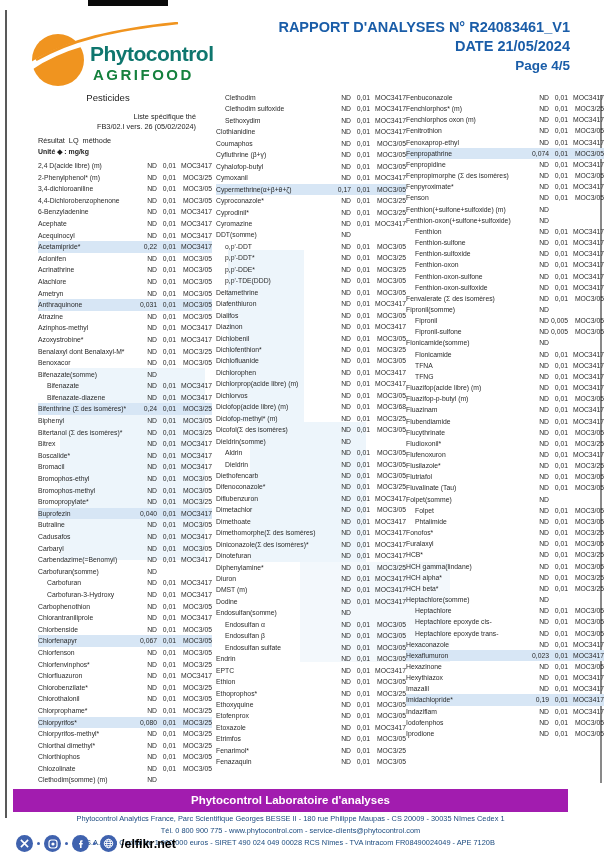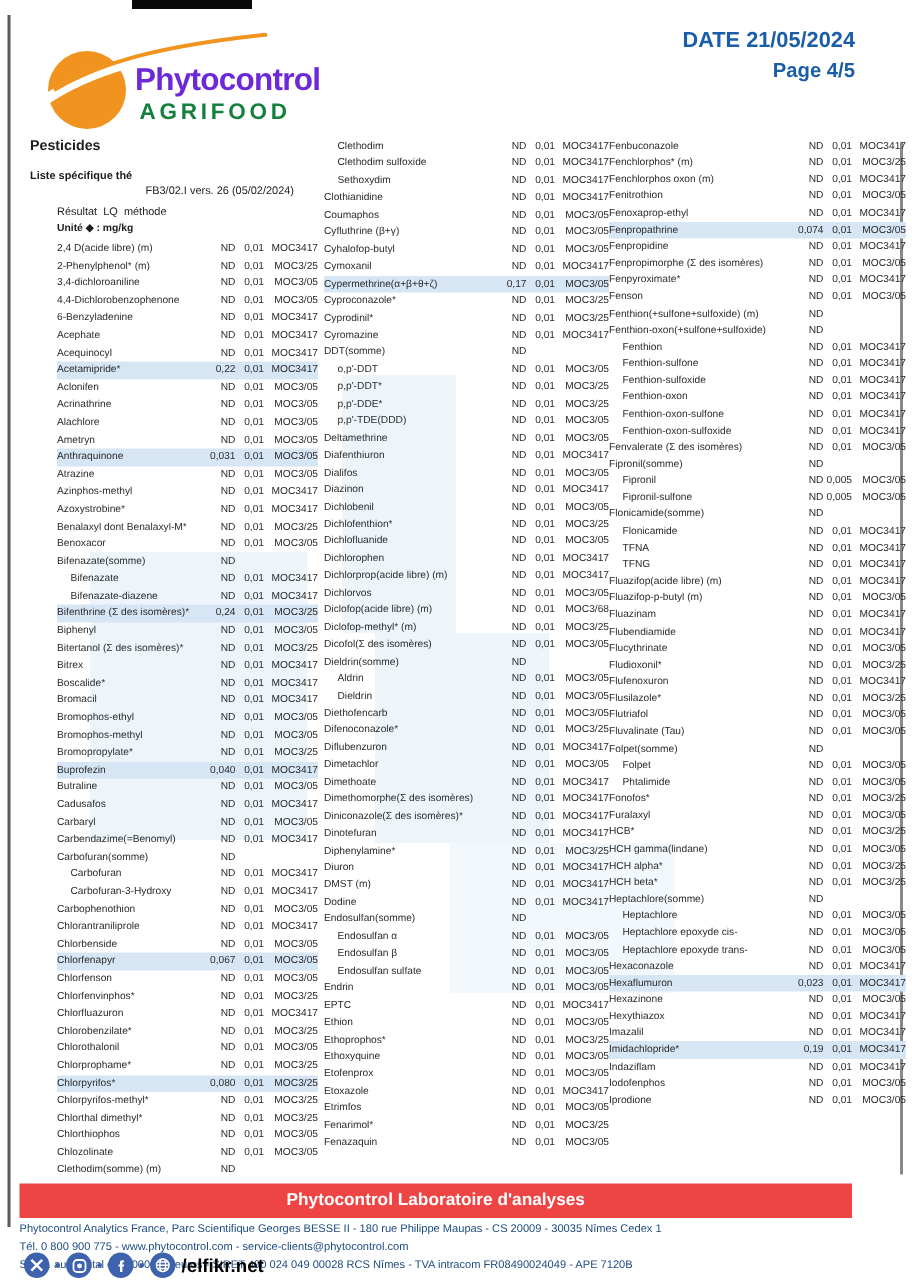--- a/index.html
+++ b/index.html
@@ -7,51 +7,51 @@
         font-family:"Liberation Sans",sans-serif;}
   
   .artifact{position:absolute;}
   #left-line{left:5px;top:10px;width:2px;height:808px;background:#3c3c3c;opacity:.85;}
   #top-bar{left:88px;top:0;width:80px;height:6px;background:#0a0a0a;}
   #right-line{left:600px;top:95px;width:2px;height:688px;background:#6b6b6b;opacity:.8;}
   
   .wm{position:absolute;background:#dcebf7;opacity:.5;z-index:0;}
   
   #logo{position:absolute;left:26px;top:22px;z-index:2;}
-  #logo-name{position:absolute;left:90px;top:42px;font-size:21px;font-weight:bold;color:#6d28d9;letter-spacing:-.5px;z-index:2;}
+  #logo-name{position:absolute;left:90px;top:42px;font-size:21px;font-weight:bold;color:#0f766e;letter-spacing:-.5px;z-index:2;}
   #logo-sub{position:absolute;left:93px;top:66px;font-size:15px;font-weight:bold;color:#15803d;letter-spacing:2.5px;z-index:2;}
   
   #title-block{position:absolute;right:38px;top:18px;text-align:right;color:#1a5da8;font-weight:bold;z-index:2;}
   #title-block .l1{font-size:14.5px;line-height:19px;}
   #title-block .l2{font-size:14.5px;line-height:19px;}
   #title-block .l3{font-size:13.5px;line-height:19px;}
   
   .hdr{position:absolute;z-index:2;color:#1d1d1d;}
-  #h-pesticides{left:20px;top:92px;width:176px;font-size:9.5px;font-weight:bold;}
-  #h-liste{left:20px;top:112px;width:176px;text-align:left;font-size:7.3px;font-weight:bold;}
+  #h-pesticides{left:20px;top:92px;width:176px;text-align:center;font-size:9.5px;font-weight:normal;}
+  #h-liste{left:20px;top:112px;width:176px;text-align:right;font-size:7.3px;font-weight:normal;}
   #h-vers{left:20px;top:122px;width:176px;text-align:right;font-size:7.3px;}
   #h-res{left:38px;top:136px;width:172px;text-align:left;font-size:7.3px;white-space:pre;}
   #h-unit{left:38px;top:148px;font-size:6.9px;font-weight:bold;}
   
   .col{position:absolute;z-index:1;font-size:6.8px;color:#2b2b2b;}
   .c1{--rh:11.6px;}
   .c2{--rh:11.45px;}
   .c3{--rh:11.15px;}
   .row{display:flex;align-items:flex-start;min-height:var(--rh);}
   .row .name{flex:1;line-height:var(--rh);}
   .row.indent .name{padding-left:9px;}
   .row .val{display:flex;line-height:var(--rh);white-space:nowrap;}
   .row .res{min-width:21px;text-align:right;}
   .row .lq{width:17px;text-align:right;margin-left:2px;}
   .row .meth{width:33px;text-align:right;margin-left:3px;}
   .row.hl{background:#d7e6f5;}
   
-  #footer-bar{position:absolute;left:13px;top:789px;width:555px;height:23px;background:#ef4444;color:#fff;
+  #footer-bar{position:absolute;left:13px;top:789px;width:555px;height:23px;background:#a21caf;color:#fff;
     font-weight:bold;font-size:11.5px;text-align:center;line-height:23px;z-index:3;}
-  .fline{position:absolute;left:13px;width:555px;text-align:left;font-size:7.4px;color:#1b4a7e;z-index:3;}
+  .fline{position:absolute;left:13px;width:555px;text-align:center;font-size:7.4px;color:#1b4a7e;z-index:3;}
   #f1{top:814px;} #f2{top:826px;} #f3{top:838px;}
   #social{position:absolute;left:16px;top:835px;display:flex;align-items:center;z-index:4;}
   .sicon{width:17px;height:17px;border-radius:50%;background:#3f62ae;display:flex;align-items:center;justify-content:center;}
   .sdot{width:3px;height:3px;border-radius:50%;background:#3f62ae;margin:0 4px;}
   #handle{margin-left:4px;font-size:12.5px;font-weight:bold;color:#000000;}
 </style>
 </head>
 <body>
 
 <div id="page">
@@ -67,20 +67,21 @@
 
   <svg id="logo" width="180" height="72" viewBox="0 0 180 72">
     <circle cx="32" cy="38" r="26" fill="#f0941f"></circle>
     <path d="M 2 46 C 34 24, 70 14, 150 4" stroke="#ffffff" stroke-width="7" fill="none"></path>
     <path d="M 10 38 C 44 18, 86 8, 152 1" stroke="#f0941f" stroke-width="2.6" fill="none"></path>
   </svg>
   <div id="logo-name">Phytocontrol</div>
   <div id="logo-sub">AGRIFOOD</div>
 
   <div id="title-block">
+    <div class="l1">RAPPORT D'ANALYSES N° R24083461_V1</div>
     <div class="l2">DATE 21/05/2024</div>
     <div class="l3">Page 4/5</div>
   </div>
 
   <div id="h-pesticides" class="hdr">Pesticides</div>
   <div id="h-liste" class="hdr">Liste spécifique thé</div>
   <div id="h-vers" class="hdr">FB3/02.I vers. 26 (05/02/2024)</div>
   <div id="h-res" class="hdr">Résultat  LQ  méthode</div>
   <div id="h-unit" class="hdr">Unité ◆ : mg/kg</div>
 

